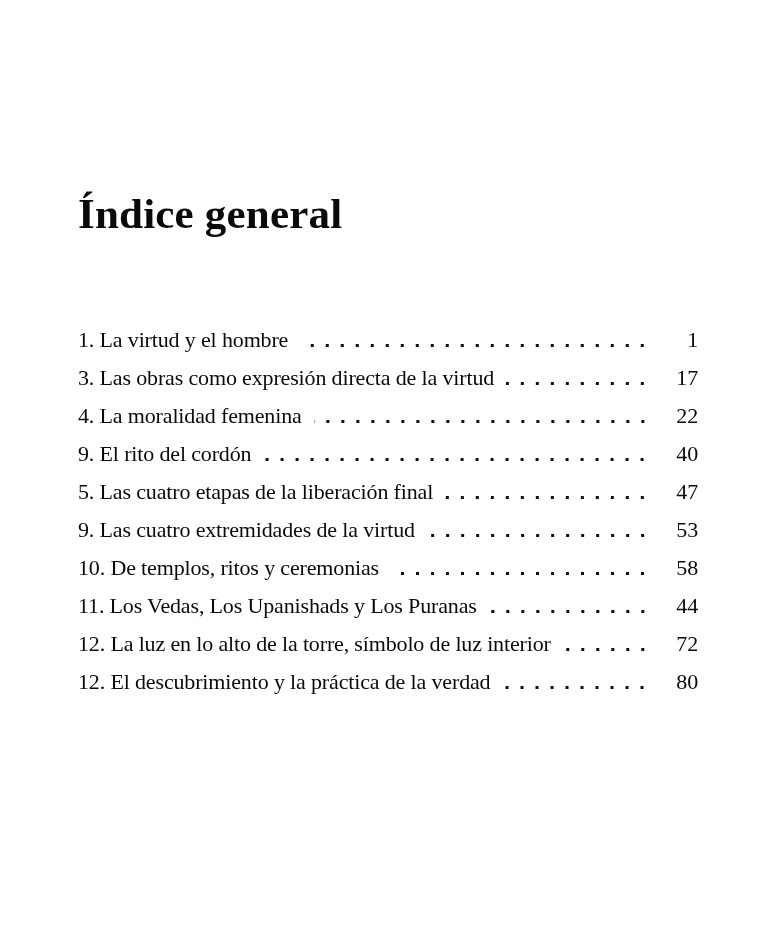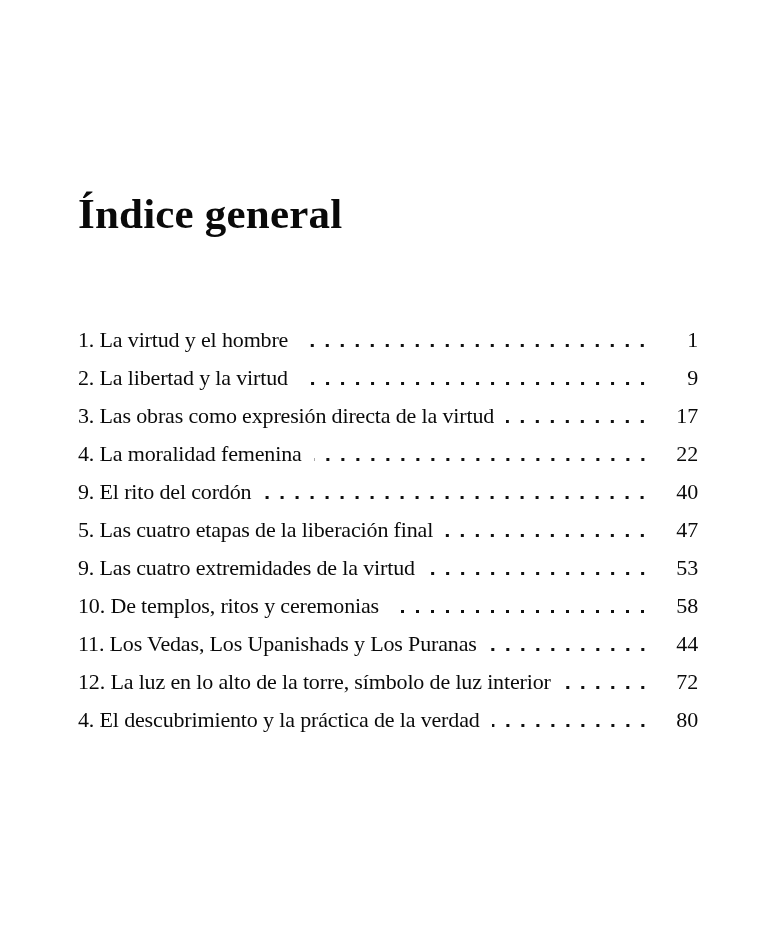--- a/index.html
+++ b/index.html
@@ -71,25 +71,20 @@
 <div class="page">
   <h1 class="title">Índice general</h1>
 
   <ol class="toc" id="toc-list">
   <li class="toc-row">
     <span class="toc-label">1. La virtud y el hombre</span>
     <span class="leader"></span>
     <span class="toc-page-num">1</span>
   </li>
 
-  <li class="toc-row">
-    <span class="toc-label">2. La libertad y la virtud</span>
-    <span class="leader"></span>
-    <span class="toc-page-num">9</span>
-  </li>
 
   <li class="toc-row">
     <span class="toc-label">3. Las obras como expresión directa de la virtud</span>
     <span class="leader"></span>
     <span class="toc-page-num">17</span>
   </li>
 
   <li class="toc-row">
     <span class="toc-label">4. La moralidad femenina</span>
     <span class="leader"></span>
@@ -127,18 +122,18 @@
     <span class="toc-page-num">44</span>
   </li>
 
   <li class="toc-row">
     <span class="toc-label">12. La luz en lo alto de la torre, símbolo de luz interior</span>
     <span class="leader"></span>
     <span class="toc-page-num">72</span>
   </li>
 
   <li class="toc-row">
-    <span class="toc-label">4. El descubrimiento y la práctica de la verdad</span>
+    <span class="toc-label">12. El descubrimiento y la práctica de la verdad</span>
     <span class="leader"></span>
     <span class="toc-page-num">80</span>
   </li>
 </ol>
 </div>
 
 </body></html>

